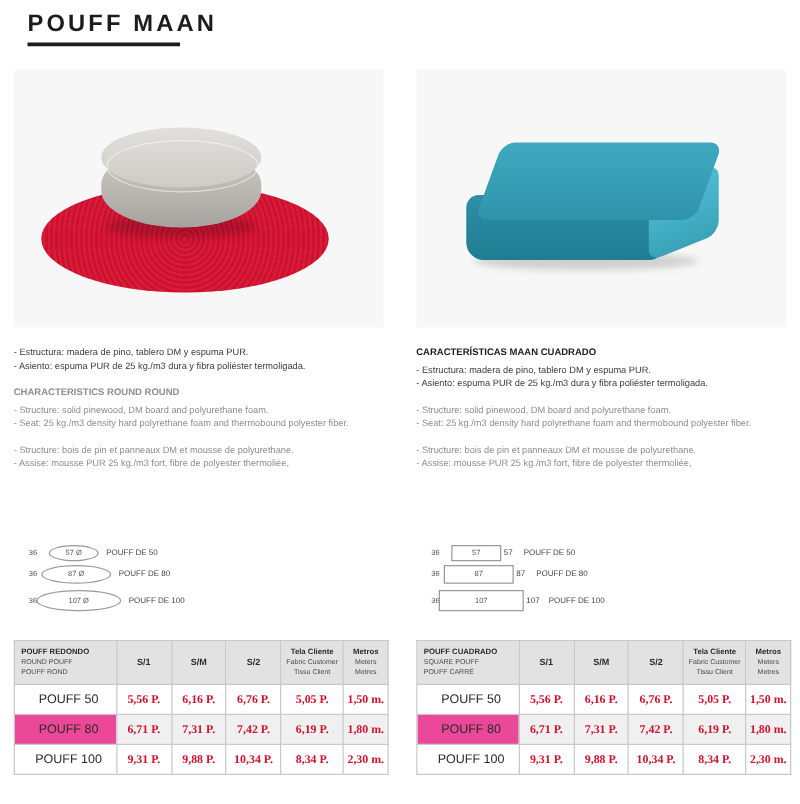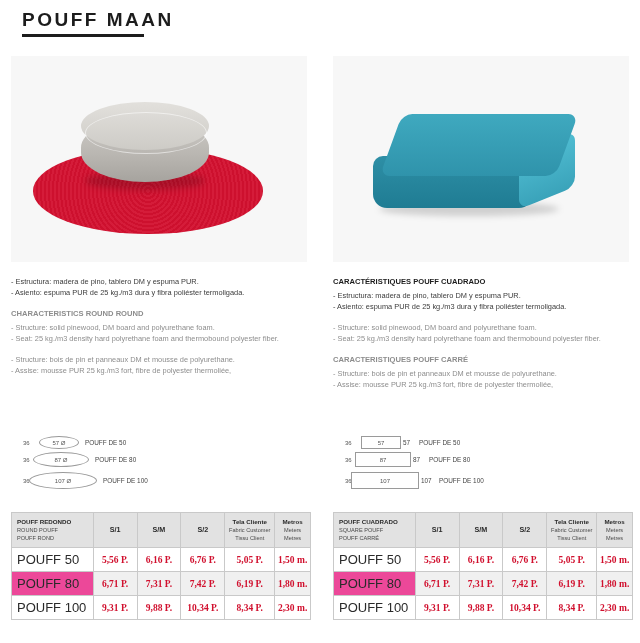--- a/index.html
+++ b/index.html
@@ -281,24 +281,24 @@
   thead th.cust { width: 48px; }
   thead th.met { width: 34px; }
   tbody td {
     height: 23px;
     font-size: 9.5px;
     font-weight: bold;
     color: #d1102e;
     font-family: "Liberation Serif", serif;
   }
   tbody td.rowname {
-    text-align: left;
+    text-align: center;
     padding-left: 5px;
     color: #2a2a2a;
-    font-size: 13px;
+    font-size: 10px;
     font-weight: normal;
     font-family: "Liberation Sans", sans-serif;
   }
   tbody tr.alt td { background: #f0f0f0; }
   tbody tr td.rowname { background: #ffffff; }
   tbody tr.alt td.rowname { background: #ec4899; }
 </style>
 </head>
 <body>
 
@@ -340,30 +340,29 @@
         <div class="spec-line muted">- Seat: 25 kg./m3 density hard polyrethane foam and thermobound polyester fiber.</div>
       </div>
       <div class="spec-group">
         <div class="spec-line muted">- Structure: bois de pin et panneaux DM et mousse de polyurethane.</div>
         <div class="spec-line muted">- Assise: mousse PUR 25 kg./m3 fort, fibre de polyester thermoliée,</div>
       </div>
     </div>
 
     <div class="spec-col right">
       <div class="spec-group">
-        <div class="spec-title">CARACTÉRISTIQUES POUFF CUADRADO</div>
+        <div class="spec-title">CARACTERÍSTICAS MAAN CUADRADO</div>
         <div class="spec-line">- Estructura: madera de pino, tablero DM y espuma PUR.</div>
         <div class="spec-line">- Asiento: espuma PUR de 25 kg./m3 dura y fibra poliéster termoligada.</div>
       </div>
       <div class="spec-group">
         <div class="spec-line muted">- Structure: solid pinewood, DM board and polyurethane foam.</div>
         <div class="spec-line muted">- Seat: 25 kg./m3 density hard polyrethane foam and thermobound polyester fiber.</div>
       </div>
       <div class="spec-group">
-        <div class="spec-title muted">CARACTERISTIQUES POUFF CARRÉ</div>
         <div class="spec-line muted">- Structure: bois de pin et panneaux DM et mousse de polyurethane.</div>
         <div class="spec-line muted">- Assise: mousse PUR 25 kg./m3 fort, fibre de polyester thermoliée,</div>
       </div>
     </div>
   </div>
 
   <div class="dims">
     <div class="dim-col left">
 
       <div class="dim-row" style="top:6px;">

